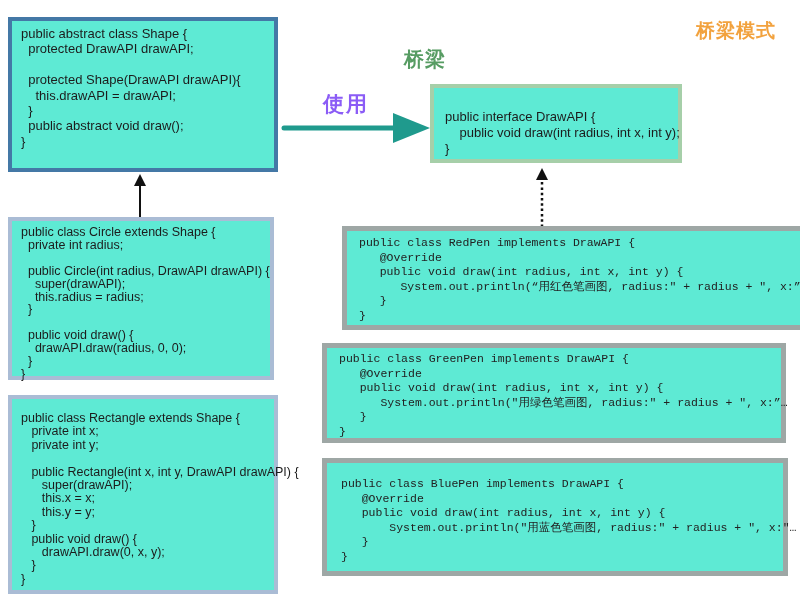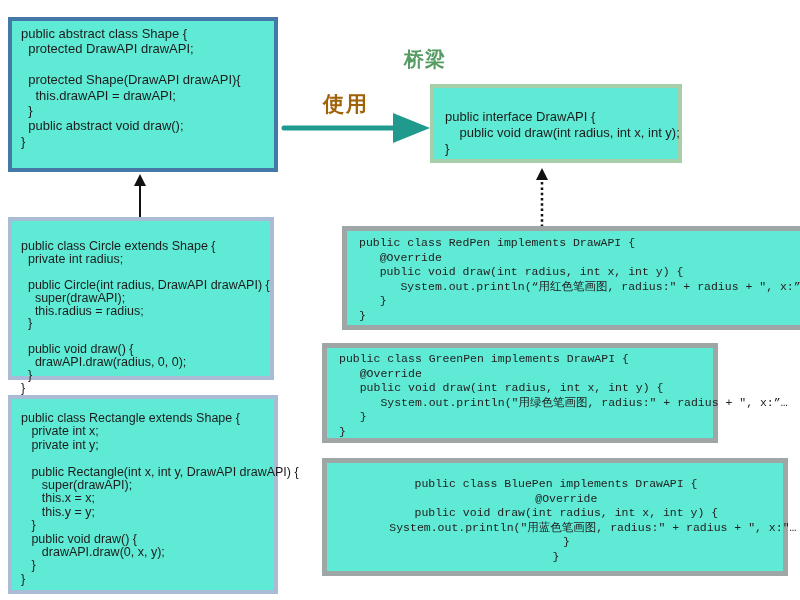--- a/index.html
+++ b/index.html
@@ -15,66 +15,67 @@
     font-size:19px;font-weight:bold;color:var(--title-orange,#F2A23E);
     letter-spacing:1px;
   }
   .bridge-label{
     position:absolute;left:404px;top:46px;
     font-size:20px;font-weight:bold;color:var(--bridge-green,#579C63);
     letter-spacing:1px;
   }
   .use-label{
     position:absolute;left:323px;top:90px;
-    font-size:21px;font-weight:bold;color:#a16207;letter-spacing:2px;
+    font-size:21px;font-weight:bold;color:#8b5cf6;letter-spacing:2px;
   }
 
   .shape-box{
     left:8px;top:17px;width:270px;height:155px;
     border:4px solid var(--shape-border,#4478A6);
     padding:5px 9px;font-family:"Liberation Sans",sans-serif;
     font-size:13px;line-height:15.4px;
   }
   .circle-box{
     left:8px;top:217px;width:266px;height:163px;
     border:4px solid var(--subclass-border,#AABCD5);
-    padding:19px 9px;font-family:"Liberation Sans",sans-serif;
+    padding:5px 9px;font-family:"Liberation Sans",sans-serif;
     font-size:12.5px;line-height:12.9px;
   }
   .rectangle-box{
     left:8px;top:395px;width:270px;height:199px;
     border:4px solid var(--subclass-border,#AABCD5);
     padding:13px 9px 16px 9px;font-family:"Liberation Sans",sans-serif;
     font-size:12.5px;line-height:13.4px;
   }
   .drawapi-box{
     left:430px;top:84px;width:252px;height:79px;
     border:4px solid var(--interface-border,#A6CFA9);
     padding:21px 11px;font-family:"Liberation Sans",sans-serif;
     font-size:13px;line-height:16px;
   }
   .pen-box{
     border:5px solid var(--pen-border,#9EA7A5);
     font-family:"Liberation Mono","DejaVu Sans Mono",monospace;
     font-size:11.5px;line-height:14.5px;color:#222222;
   }
   .redpen-box{left:322px;top:226px;width:464px;height:104px;padding:5px 12px;margin-left:20px;}
-  .greenpen-box{left:322px;top:343px;width:396px;height:100px;padding:4px 12px;}
-  .bluepen-box{left:322px;top:458px;width:466px;height:118px;padding:14px 12px 4px 14px;text-align:center;}
+  .greenpen-box{left:322px;top:343px;width:464px;height:100px;padding:4px 12px;}
+  .bluepen-box{left:322px;top:458px;width:466px;height:118px;padding:14px 12px 4px 14px;}
 
   .arrow-svg{position:absolute;overflow:visible;}
   .use-arrow{left:281px;top:104px;}
   .inherit-arrow{left:128px;top:173px;}
   .impl-arrow{left:530px;top:166px;}
 </style>
 </head>
 <body>
 
 <div class="canvas">
 
+  <div class="page-title">桥梁模式</div>
 
   <pre class="box shape-box">public abstract class Shape {
   protected DrawAPI drawAPI;
 
   protected Shape(DrawAPI drawAPI){
     this.drawAPI = drawAPI;
   }
   public abstract void draw();
 }</pre>
 

